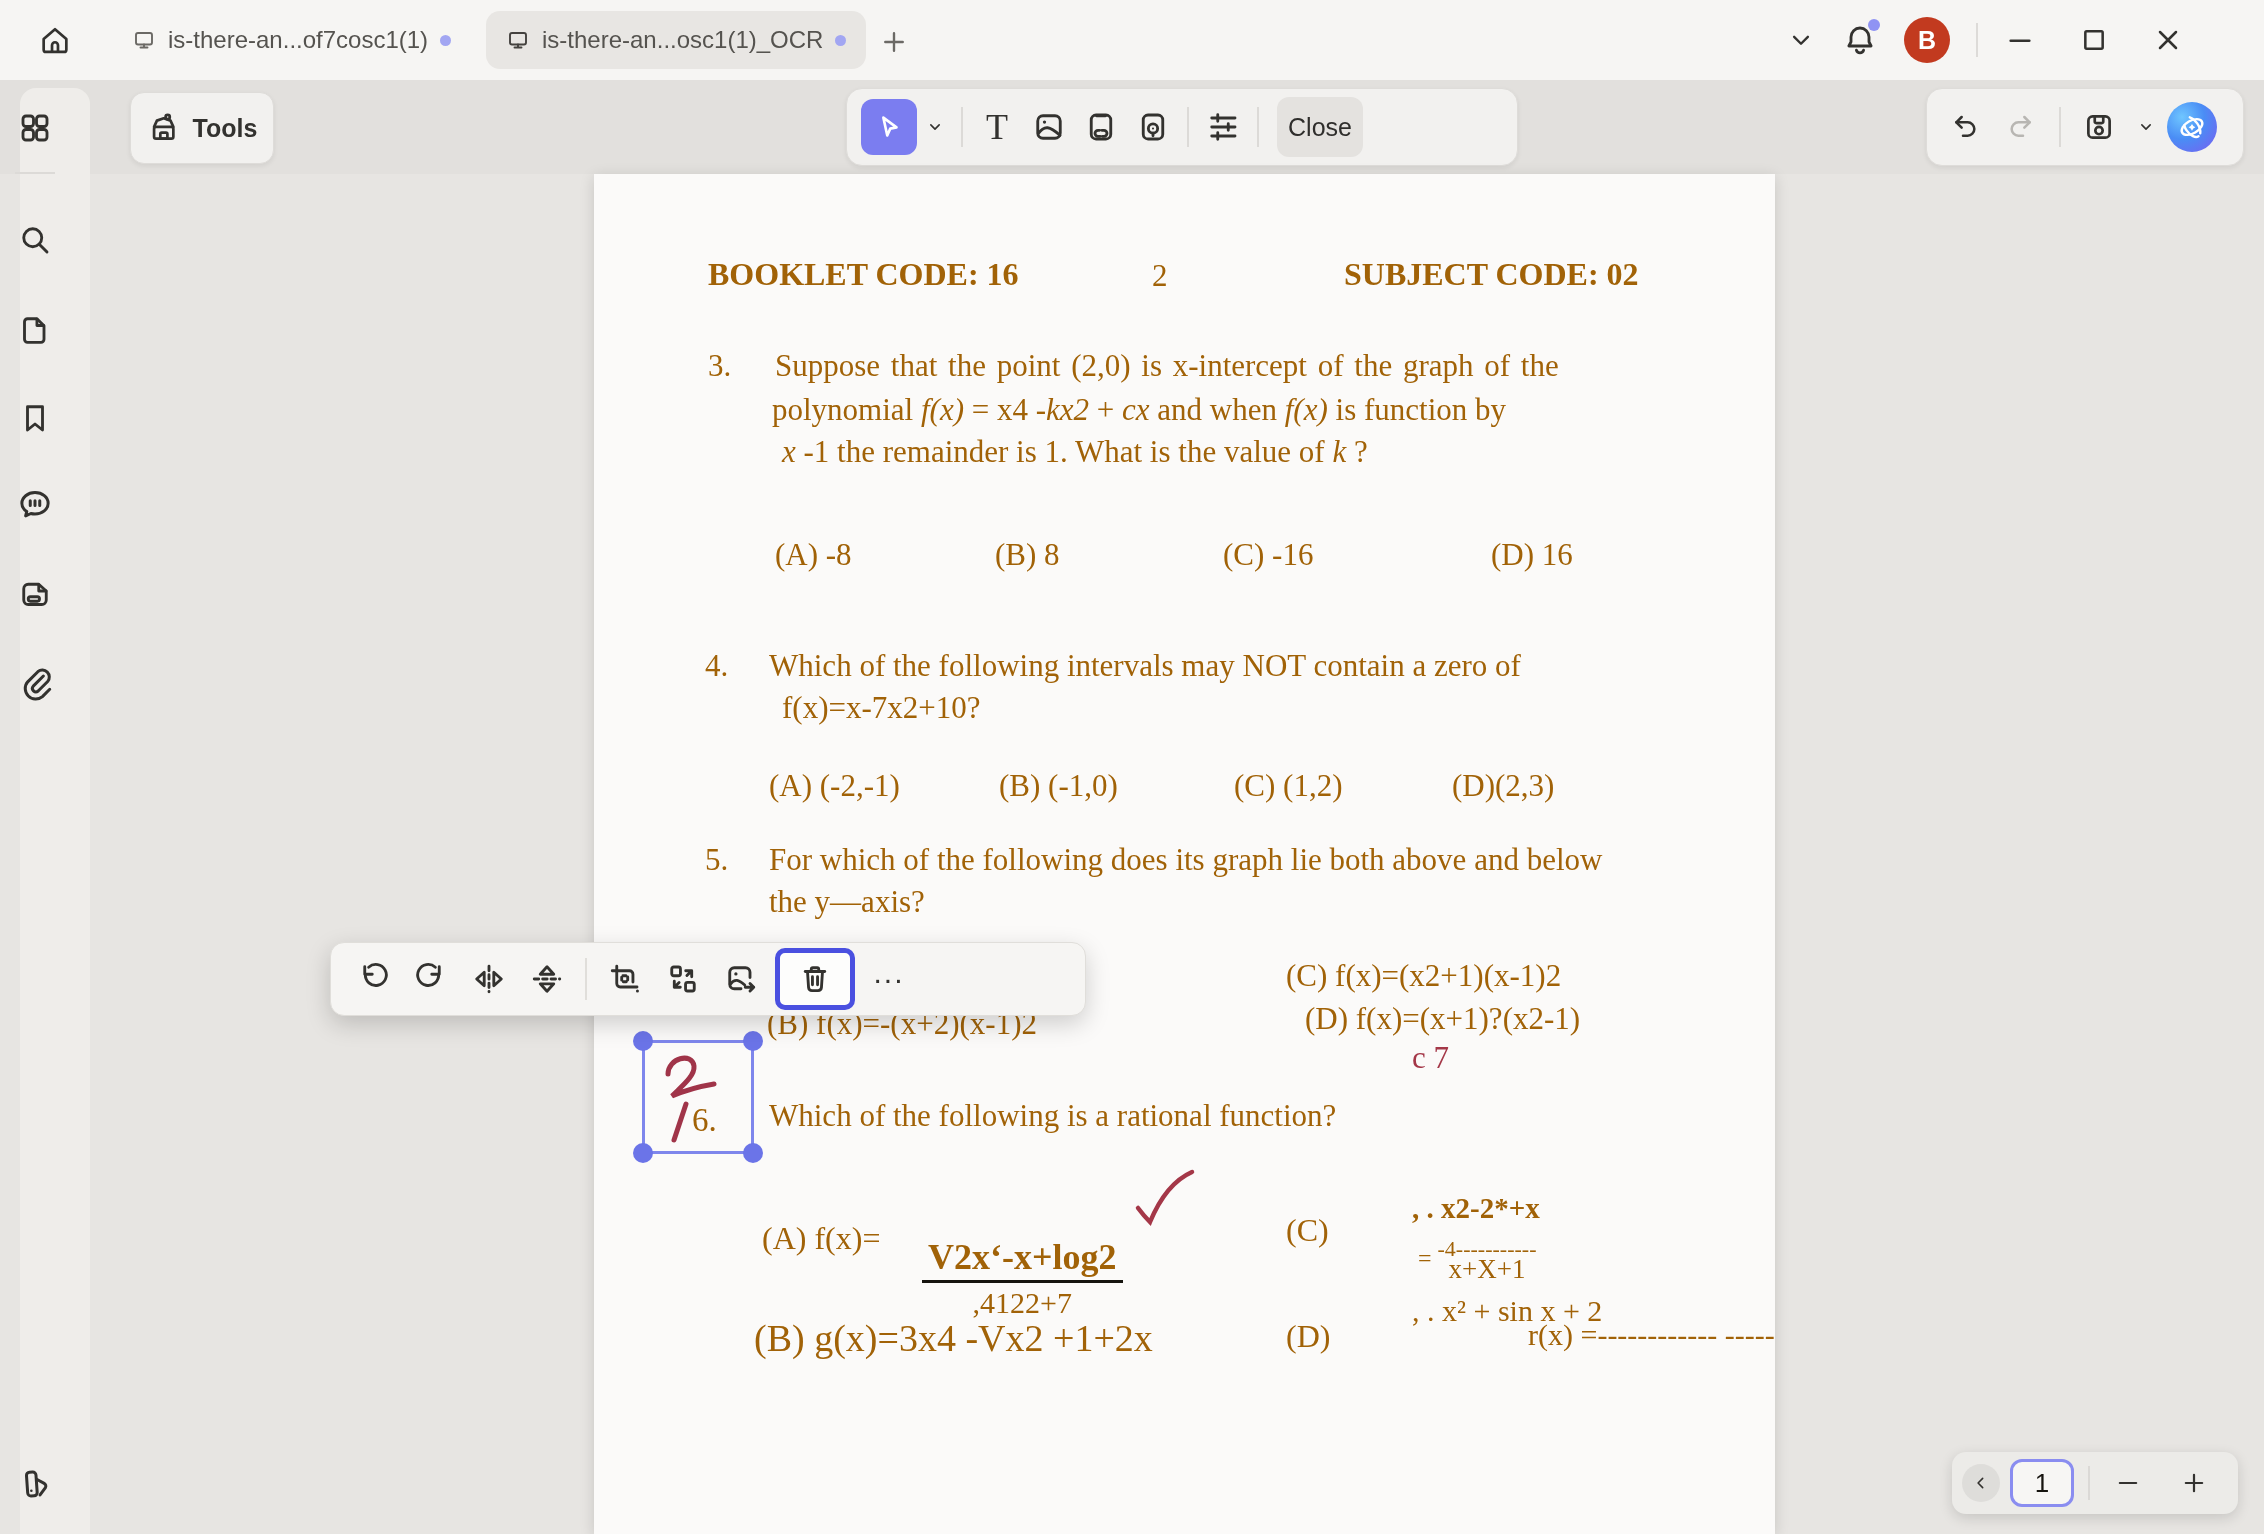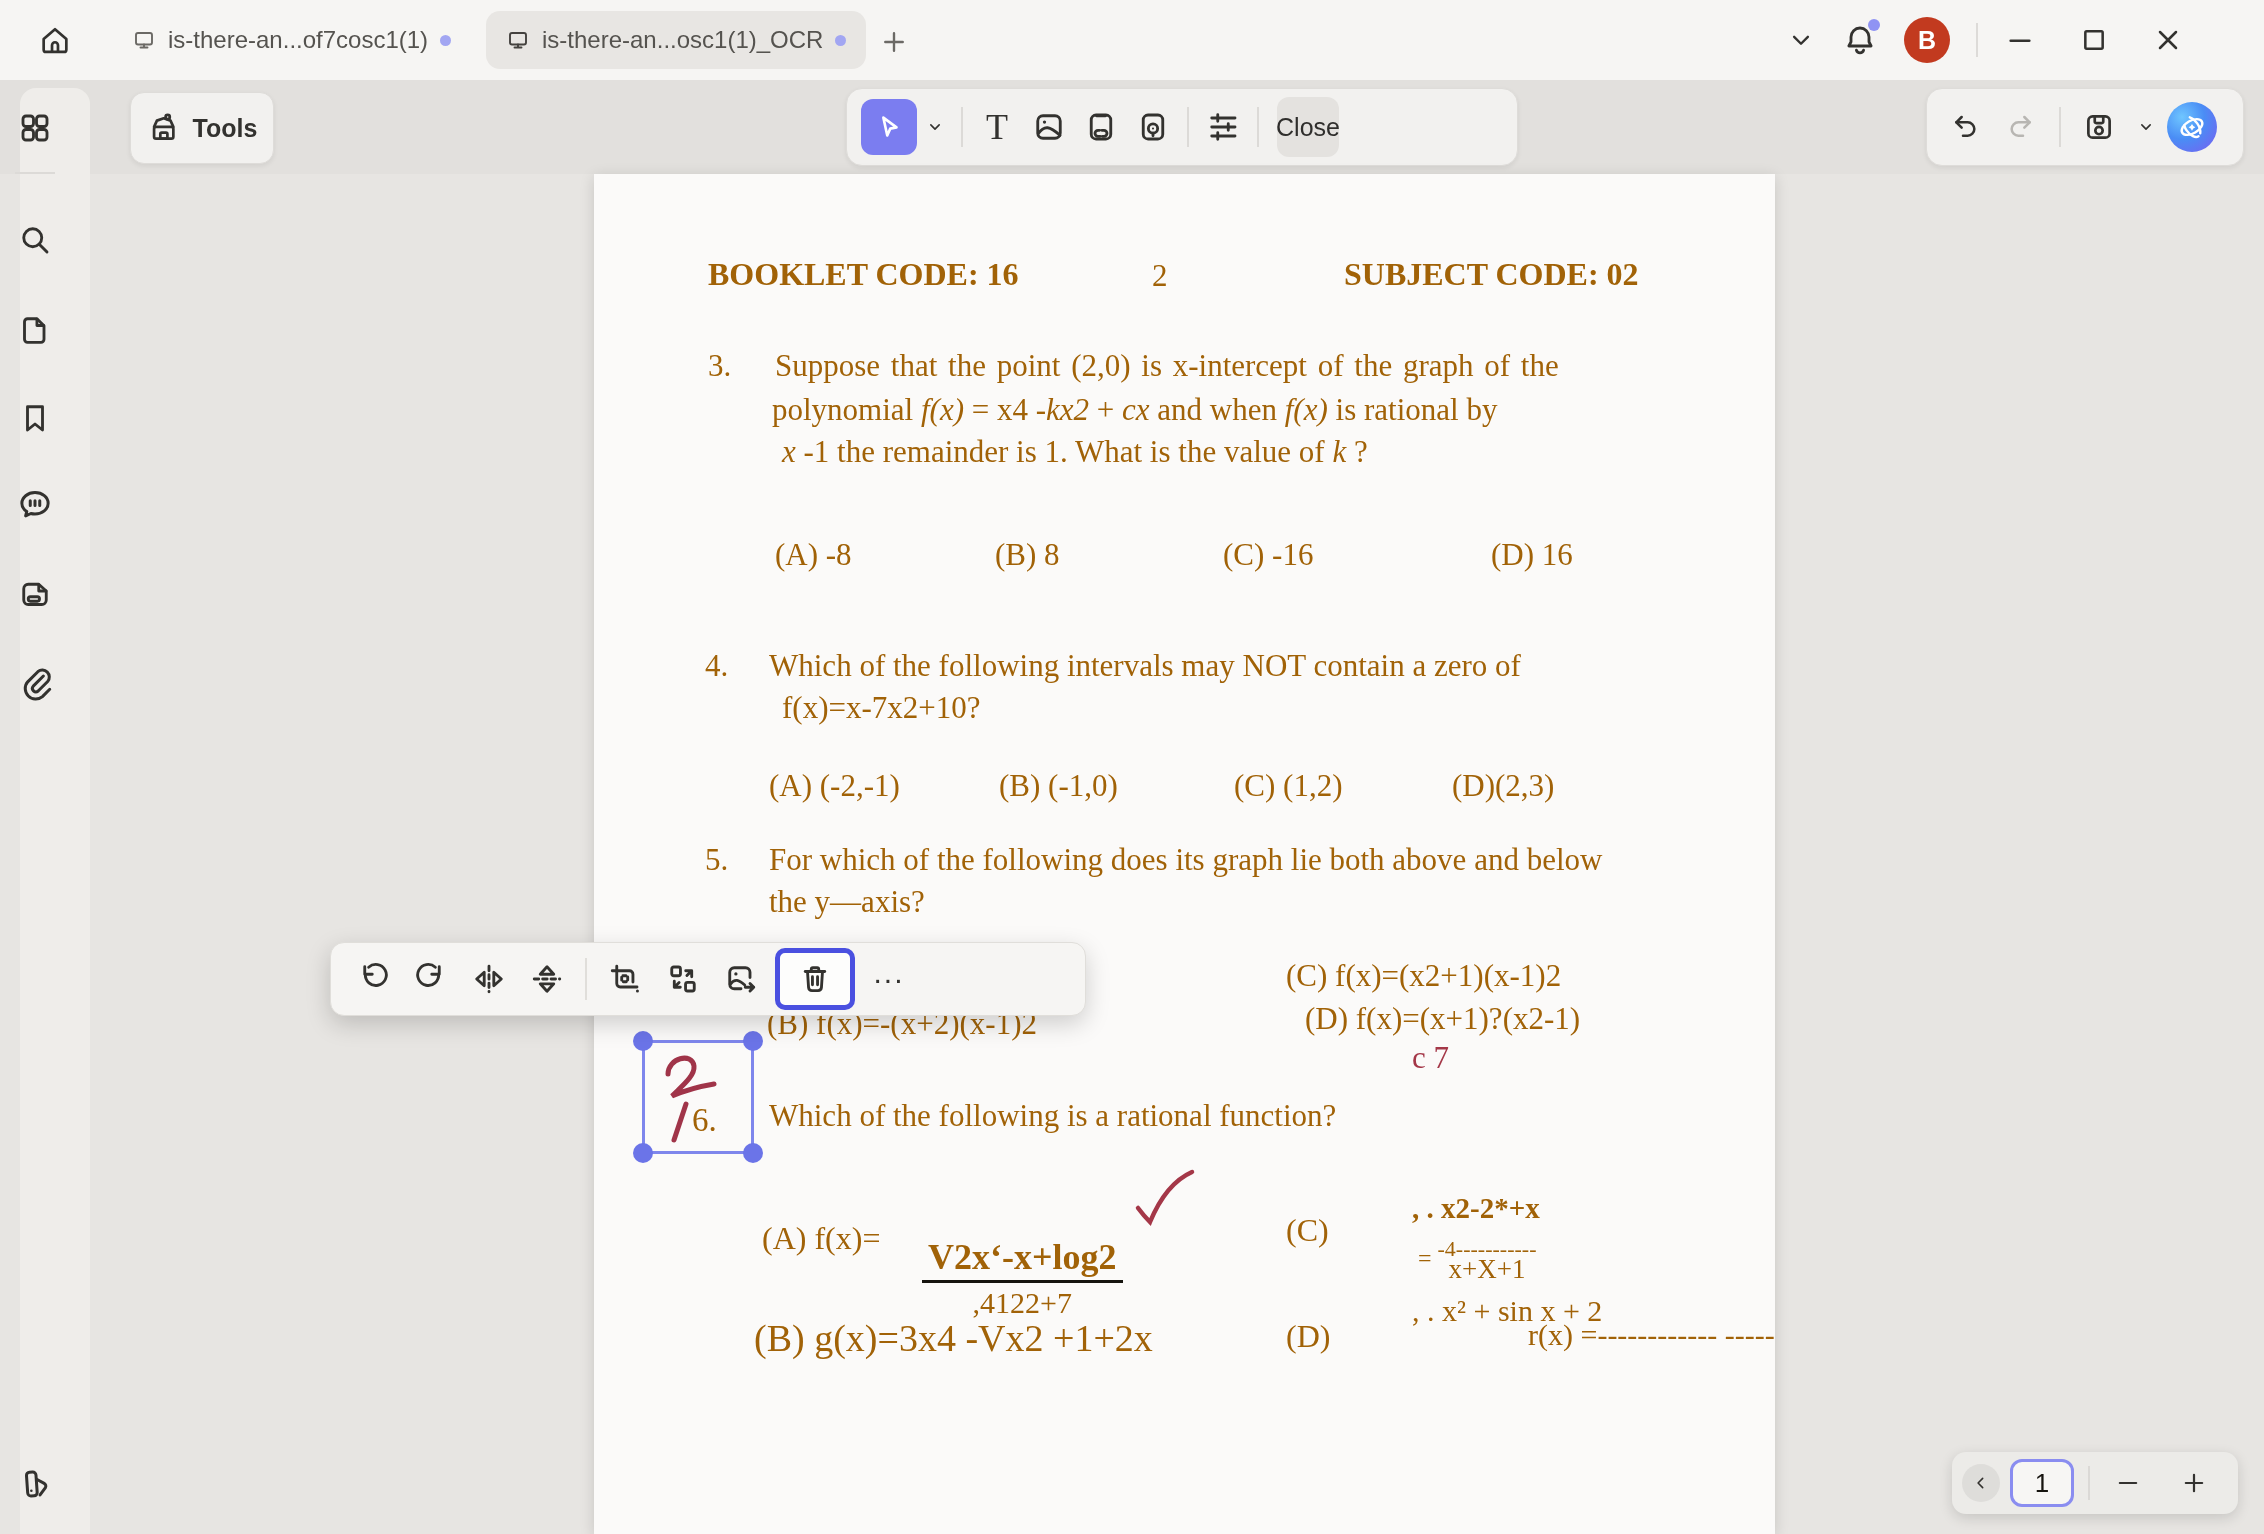--- a/index.html
+++ b/index.html
@@ -26,21 +26,21 @@
   
   .toolband{left:0;top:80px;width:2264px;height:94px;background:#e2e0dd;}
   .toolsbtn{left:130px;top:92px;width:142px;height:70px;background:#f2f1ef;border:1px solid #dedcd9;border-radius:14px;
     display:flex;align-items:center;justify-content:center;gap:12px;font-size:25px;font-weight:bold;color:#33322f;
     box-shadow:0 2px 5px rgba(0,0,0,.07);}
   .ctr-toolbar{left:846px;top:88px;width:672px;height:78px;background:#f2f1ef;border:1px solid #dedcd9;border-radius:16px;
     display:flex;align-items:center;padding:0 14px;box-sizing:border-box;box-shadow:0 2px 5px rgba(0,0,0,.07);}
   .seltool{width:56px;height:56px;border-radius:12px;background:#7b7df0;display:flex;align-items:center;justify-content:center;}
   .tgap{display:flex;align-items:center;justify-content:center;width:52px;height:56px;border-radius:10px;}
   .tdiv{width:2px;height:40px;background:#dcdad7;margin:0 8px;}
-  .closebtn{margin-left:10px;width:62px;height:60px;background:#e4e2df;border-radius:12px;display:flex;align-items:center;justify-content:center;font-size:25px;color:#2f2e2c;}
+  .closebtn{margin-left:10px;width:86px;height:60px;background:#e4e2df;border-radius:12px;display:flex;align-items:center;justify-content:center;font-size:25px;color:#2f2e2c;}
   .rt-toolbar{left:1926px;top:88px;width:318px;height:78px;background:#f2f1ef;border:1px solid #dedcd9;border-radius:16px;
     display:flex;align-items:center;padding:0 12px;box-sizing:border-box;gap:4px;box-shadow:0 2px 5px rgba(0,0,0,.07);}
   .aibtn{width:50px;height:50px;border-radius:50%;background:radial-gradient(circle at 30% 30%,#6fc6ff,#4a8df5 45%,#7a5cf0);display:flex;align-items:center;justify-content:center;}
 
   
   .sidebar{left:20px;top:88px;width:70px;height:1446px;background:#efedea;border-radius:16px 16px 0 0;}
   .sitem{left:0;width:70px;height:64px;display:flex;align-items:center;justify-content:center;}
   .sdiv{left:15px;width:40px;height:2px;background:#dcdad7;}
 
   
@@ -293,21 +293,21 @@
 </div>
 
 <div class="abs page"></div>
 
 <div class="abs doc b" style="left:708px;top:256px;font-size:32px;">BOOKLET CODE: 16</div>
 <div class="abs doc" style="left:1152px;top:258px;font-size:31px;">2</div>
 <div class="abs doc b" style="left:1344px;top:256px;font-size:32px;">SUBJECT CODE: 02</div>
 
 <div class="abs doc" style="left:708px;top:348px;font-size:31px;">3.</div>
 <div class="abs doc" style="left:775px;top:348px;font-size:31px;word-spacing:3px;">Suppose  that  the  point  (2,0)  is  x-intercept  of  the  graph  of  the</div>
-<div class="abs doc" style="left:772px;top:392px;font-size:31px;"><span>polynomial  </span><span class="i">f(x)</span><span>  =  x4  </span><span class="i">-kx2</span><span>  +  </span><span class="i">cx</span><span>  and  when  </span><span class="i">f(x)</span><span>  is  rational  by</span></div>
+<div class="abs doc" style="left:772px;top:392px;font-size:31px;"><span>polynomial  </span><span class="i">f(x)</span><span>  =  x4  </span><span class="i">-kx2</span><span>  +  </span><span class="i">cx</span><span>  and  when  </span><span class="i">f(x)</span><span>  is  function  by</span></div>
 <div class="abs doc" style="left:782px;top:434px;font-size:31px;"><span class="i">x</span><span> -1 the remainder is 1. What is the value of </span><span class="i">k</span><span> ?</span></div>
 <div class="abs doc" style="left:775px;top:537px;font-size:31px;">(A) -8</div>
 <div class="abs doc" style="left:995px;top:537px;font-size:31px;">(B) 8</div>
 <div class="abs doc" style="left:1223px;top:537px;font-size:31px;">(C) -16</div>
 <div class="abs doc" style="left:1491px;top:537px;font-size:31px;">(D) 16</div>
 
 <div class="abs doc" style="left:705px;top:648px;font-size:31px;">4.</div>
 <div class="abs doc" style="left:769px;top:648px;font-size:31px;">Which of the following intervals may NOT contain a zero of</div>
 <div class="abs doc" style="left:782px;top:690px;font-size:31px;">f(x)=x-7x2+10?</div>
 <div class="abs doc" style="left:769px;top:768px;font-size:31px;">(A) (-2,-1)</div>

